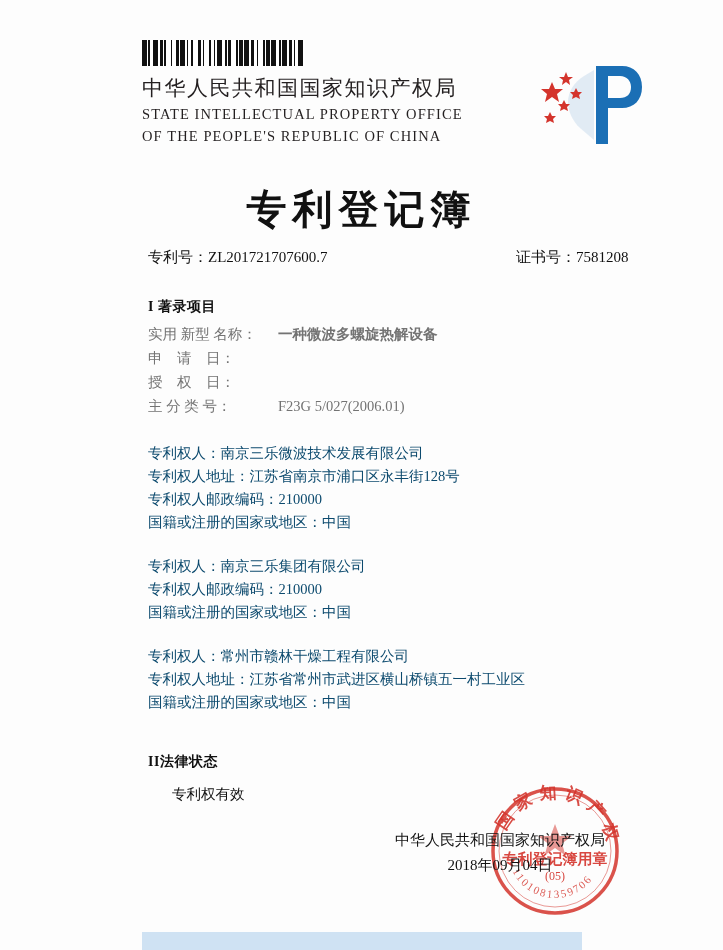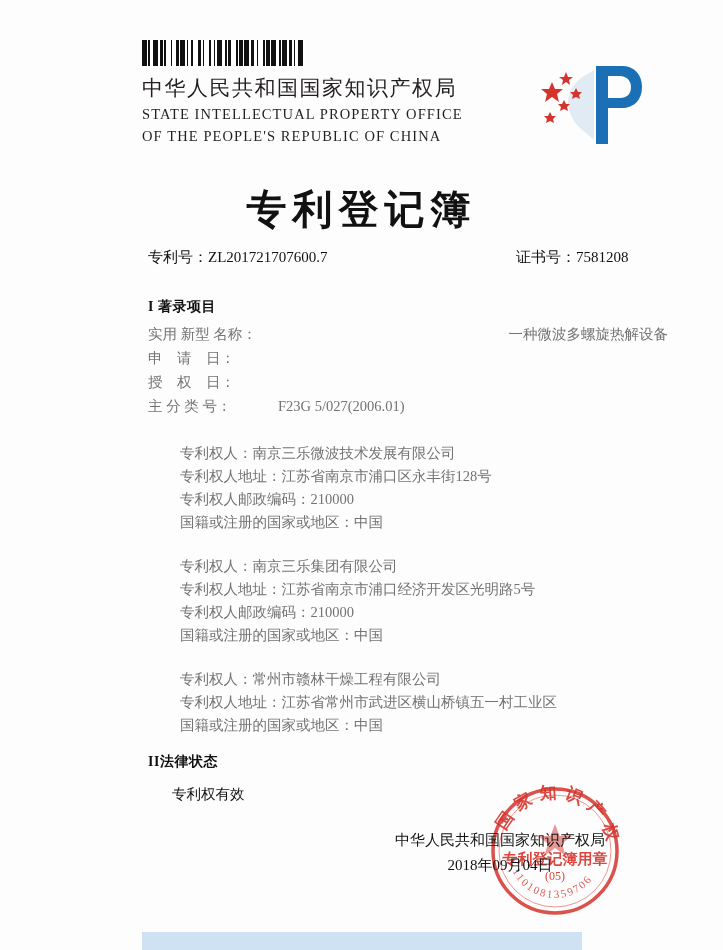--- a/index.html
+++ b/index.html
@@ -142,33 +142,31 @@
   }
   .bib .lbl.tight {
     display: block;
     letter-spacing: 0;
   }
   .bib .val {
     flex: 1;
     padding-left: 18px;
   }
   .bib .val.em {
-    font-weight: 400;
-    text-align: right;
+    font-weight: 700;
   }
 
   
   .holders {
     position: absolute;
     left: 148px;
     top: 442px;
     width: 520px;
     font-size: 14.5px;
-    color: #737373;
-    margin-left: 32px;
+    color: #0c4a6e;
   }
   .holder {
     margin-bottom: 21px;
   }
   .holder div {
     line-height: 23px;
     white-space: nowrap;
   }
 
   
@@ -327,21 +325,20 @@
 
   <div class="holders">
     <div class="holder">
       <div>专利权人：南京三乐微波技术发展有限公司</div>
       <div>专利权人地址：江苏省南京市浦口区永丰街128号</div>
       <div>专利权人邮政编码：210000</div>
       <div>国籍或注册的国家或地区：中国</div>
     </div>
     <div class="holder">
       <div>专利权人：南京三乐集团有限公司</div>
-      <div>专利权人地址：江苏省南京市浦口经济开发区光明路5号</div>
       <div>专利权人邮政编码：210000</div>
       <div>国籍或注册的国家或地区：中国</div>
     </div>
     <div class="holder">
       <div>专利权人：常州市赣林干燥工程有限公司</div>
       <div>专利权人地址：江苏省常州市武进区横山桥镇五一村工业区</div>
       <div>国籍或注册的国家或地区：中国</div>
     </div>
   </div>
 

